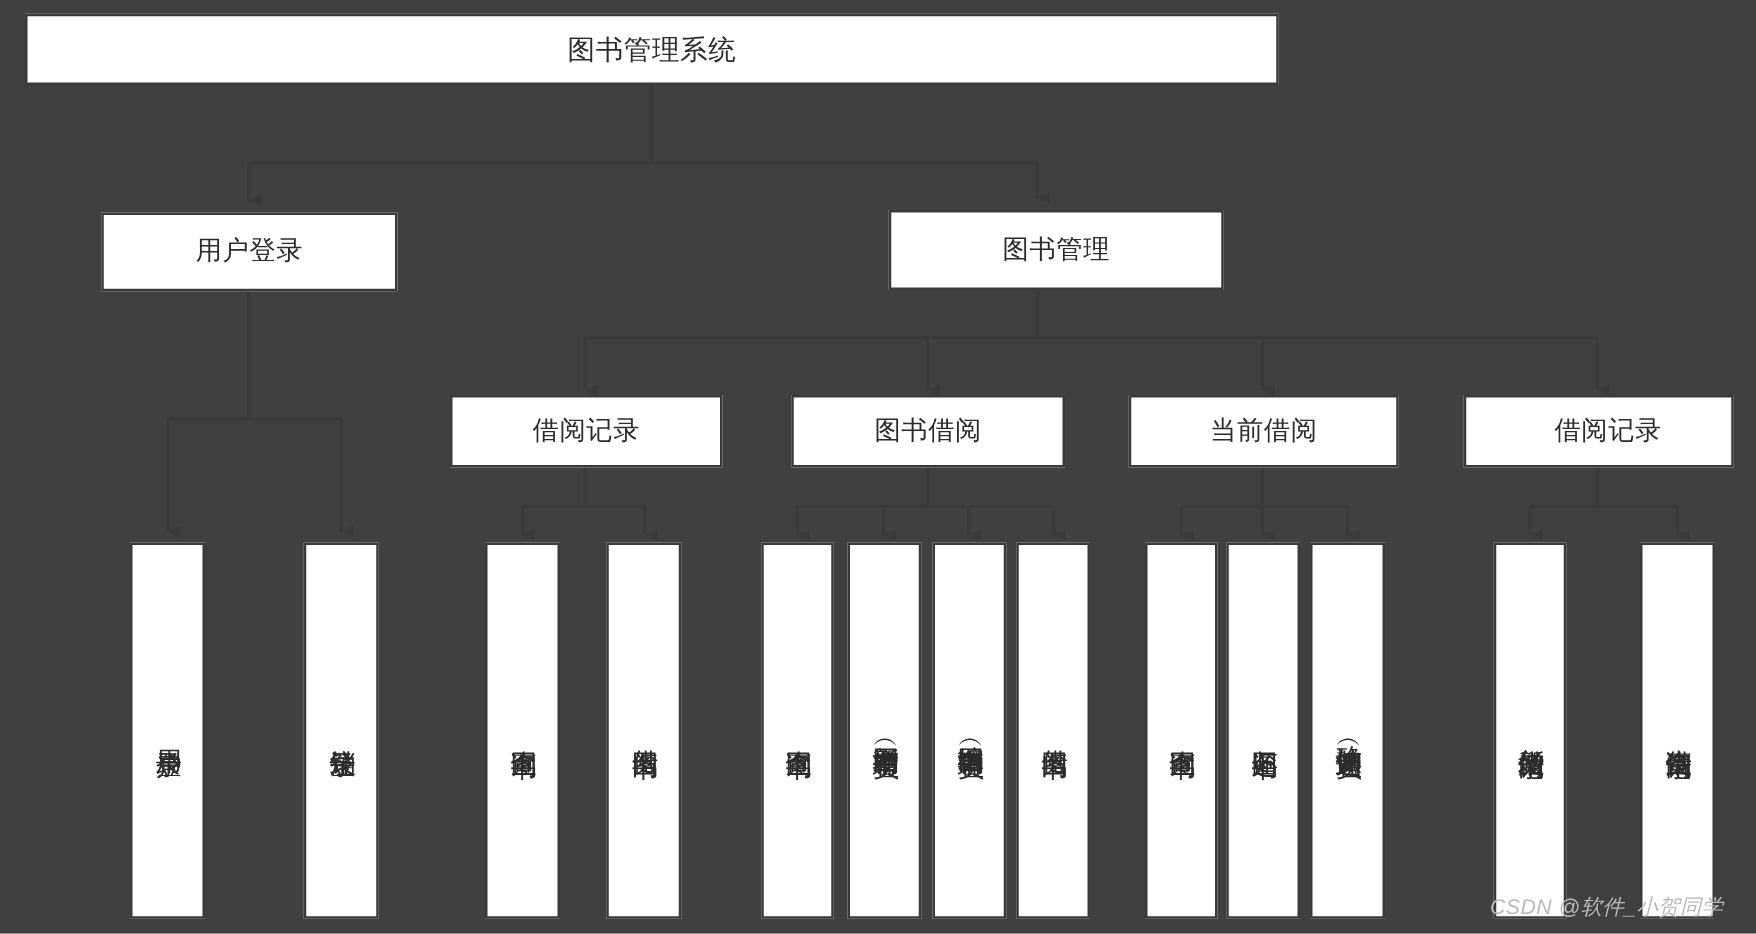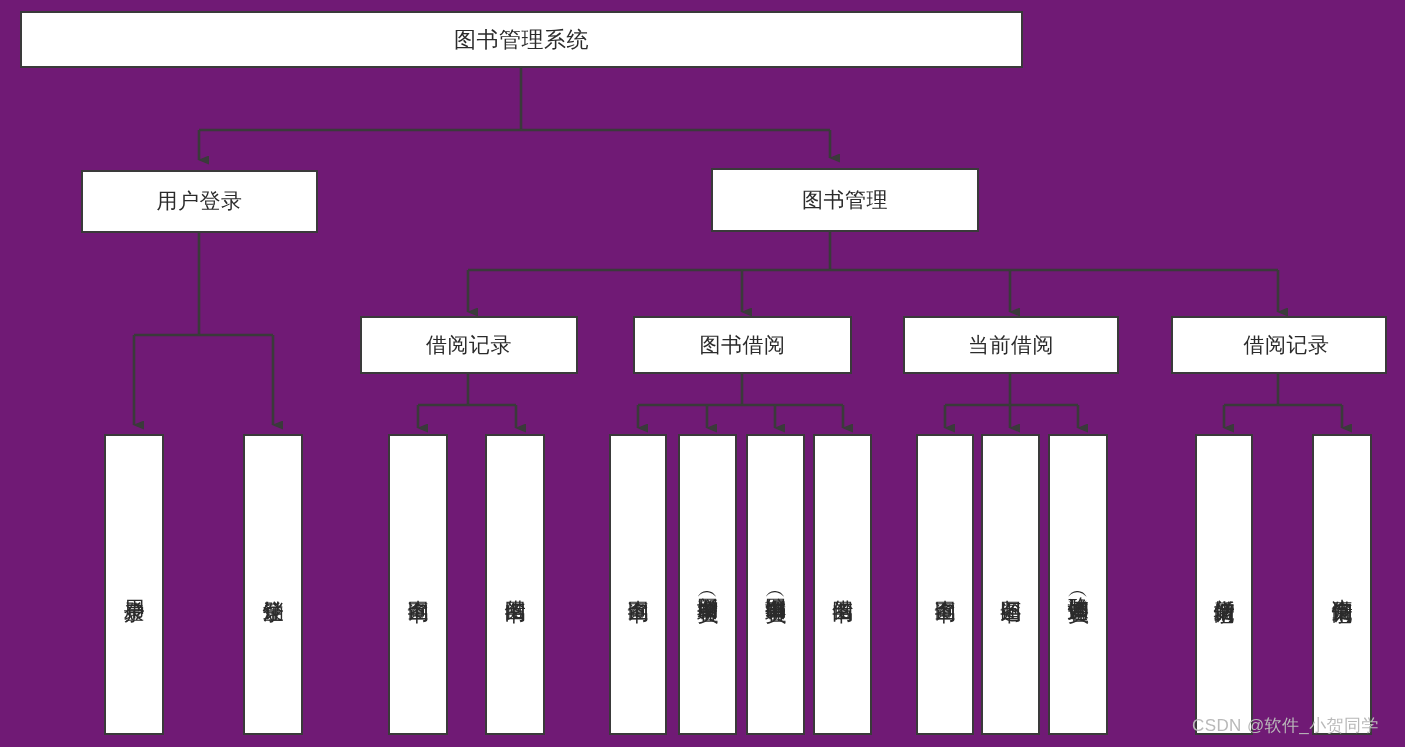--- a/index.html
+++ b/index.html
@@ -8,21 +8,21 @@
     padding: 0;
     background: #ffffff;
   }
   body {
     font-family: "Liberation Sans", "DejaVu Sans", sans-serif;
   }
   #canvas {
     position: relative;
     width: 1405px;
     height: 747px;
-    background: #701a75;
+    background: #404040;
     overflow: hidden;
   }
   svg.connectors {
     position: absolute;
     left: 0;
     top: 0;
     width: 1405px;
     height: 747px;
     pointer-events: none;
   }
@@ -193,15 +193,15 @@
     <span class="label">确认归还（管理员）</span>
   </div>
 
   <div class="node vert" style="left:1195px; top:434px; width:58px; height:301px;">
     <span class="label">新增借阅记录</span>
   </div>
   <div class="node vert" style="left:1312px; top:434px; width:60px; height:301px;">
     <span class="label">查询借阅记录</span>
   </div>
 
-  <div class="watermark" style="left:1192px; top:714px;">CSDN @软件_小贺同学</div>
+  <div class="watermark" style="left:1192px; top:714px;font-style:italic;">CSDN @软件_小贺同学</div>
 
 </div>
 
 </body></html>

